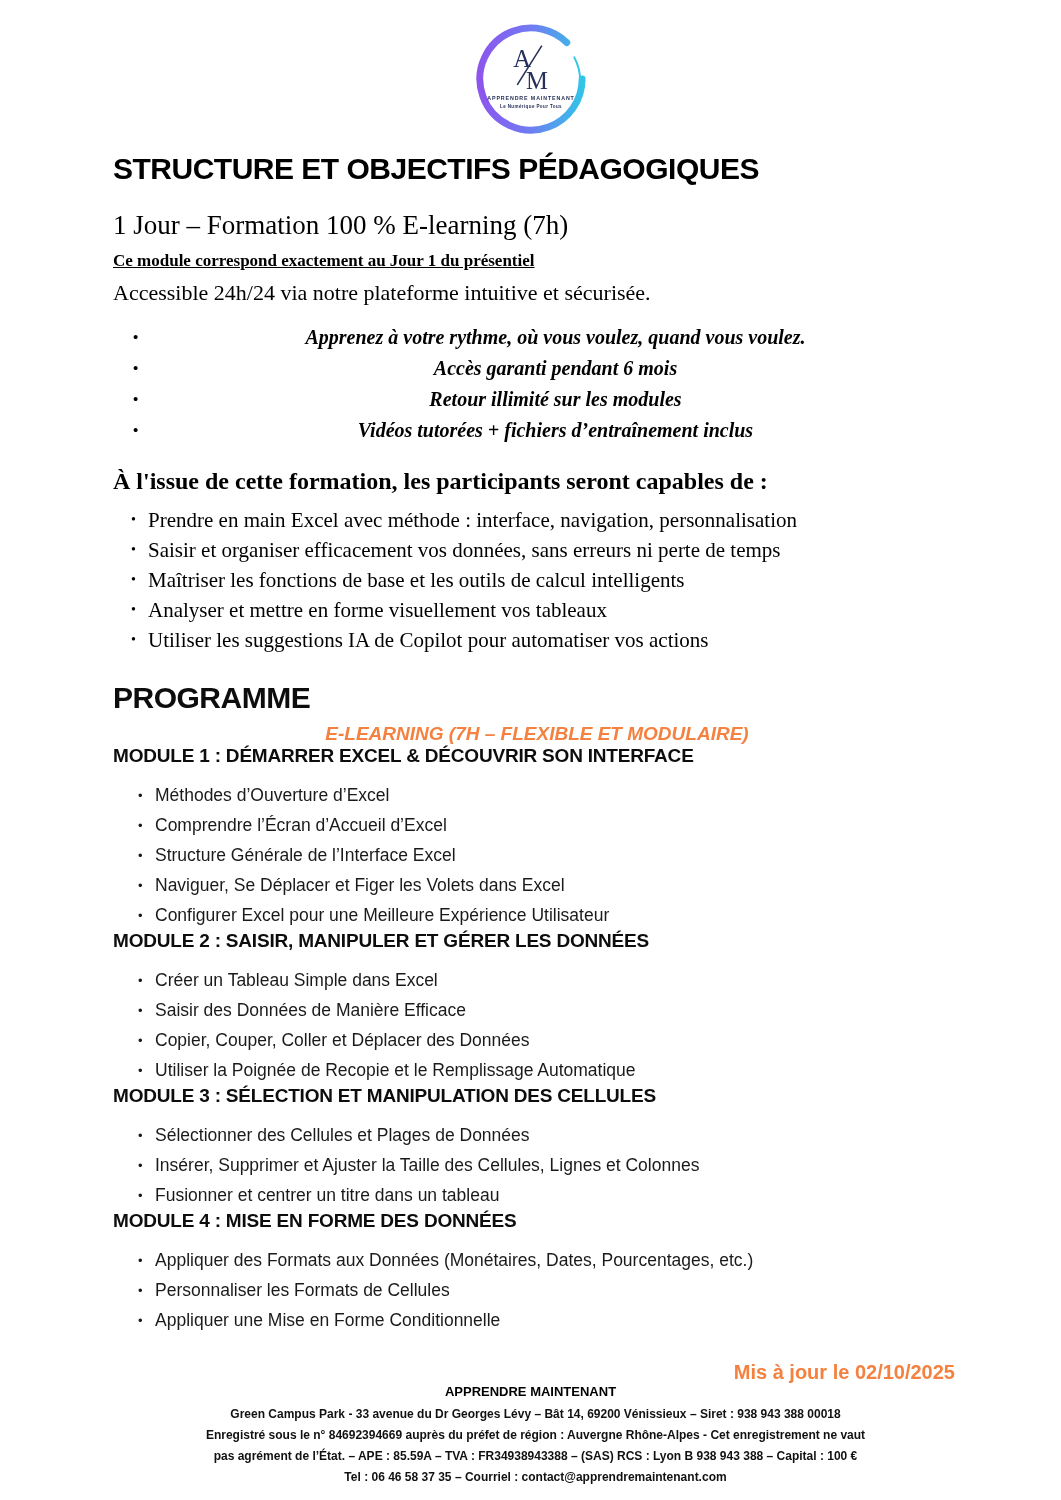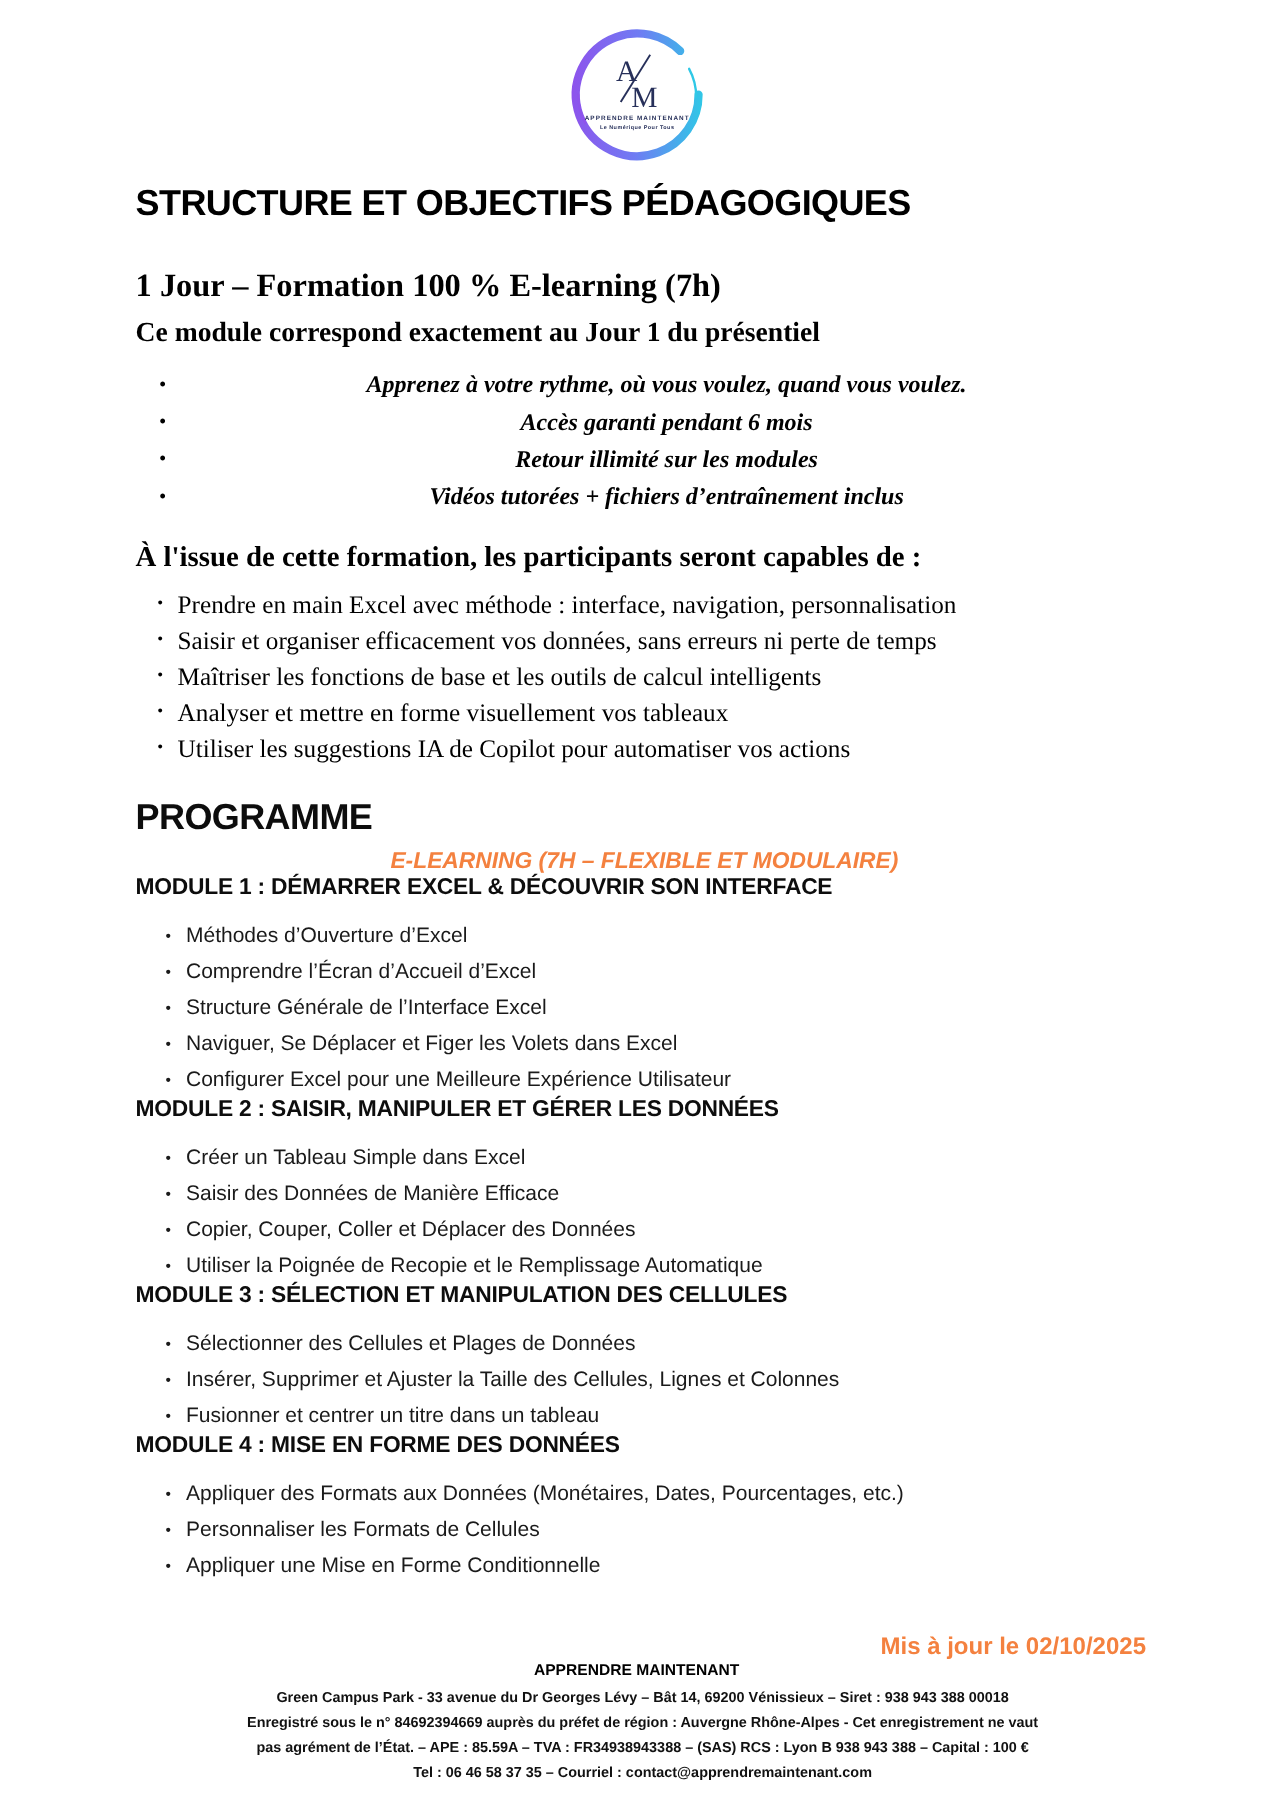--- a/index.html
+++ b/index.html
@@ -15,22 +15,22 @@
   .content { padding:0 100px 0 113px; }
 
   
   .doc-title { font-size:30px; font-weight:800; letter-spacing:-0.5px;
                color:#000000; margin-top:10px; font-family:"Liberation Sans",sans-serif; }
   .programme-title { font-size:30px; font-weight:800; letter-spacing:-0.5px;
                color:#0d0d0d; margin-top:26px; }
 
   
   .serif { font-family:"Liberation Serif", serif; }
-  .intro-heading { font-size:27px; font-weight:bold; margin-top:36px; }
-  .intro-sub { font-size:23px; font-weight:bold; margin-top:10px; }
+  .intro-heading { font-size:27px; font-weight:normal; margin-top:24px; }
+  .intro-sub { font-size:17px; font-weight:bold; margin-top:10px;text-decoration:underline; }
   .intro-access { font-size:22px; margin-top:9px; }
 
   ul { list-style:none; }
   .bullets li { position:relative; }
   .bullets li::before { content:"•"; position:absolute; left:-17px; top:0; }
 
   .intro-bullets { margin:16px 0 0 37px; }
   .intro-bullets li { font-size:20px; font-weight:bold; font-style:italic;
                       line-height:31px; font-family:"Liberation Serif",serif;text-align:center; }
   .intro-bullets li::before { font-size:15px; font-style:normal; }
@@ -79,20 +79,21 @@
       <text x="60" y="89" text-anchor="middle" font-family="Liberation Sans, sans-serif" font-size="4.6" font-weight="bold" letter-spacing="0.4" fill="#27305A">Le Numérique Pour Tous</text>
     </svg>
   </div>
 
   <div class="content">
 
     <h1 class="doc-title">STRUCTURE ET OBJECTIFS PÉDAGOGIQUES</h1>
 
     <h2 class="serif intro-heading">1 Jour – Formation 100 % E-learning (7h)</h2>
     <p class="serif intro-sub">Ce module correspond exactement au Jour 1 du présentiel</p>
+    <p class="serif intro-access">Accessible 24h/24 via notre plateforme intuitive et sécurisée.</p>
 
     <ul class="bullets intro-bullets">
 
         <li>Apprenez à votre rythme, où vous voulez, quand vous voulez.</li>
 
         <li>Accès garanti pendant 6 mois</li>
 
         <li>Retour illimité sur les modules</li>
 
         <li>Vidéos tutorées + fichiers d’entraînement inclus</li>

